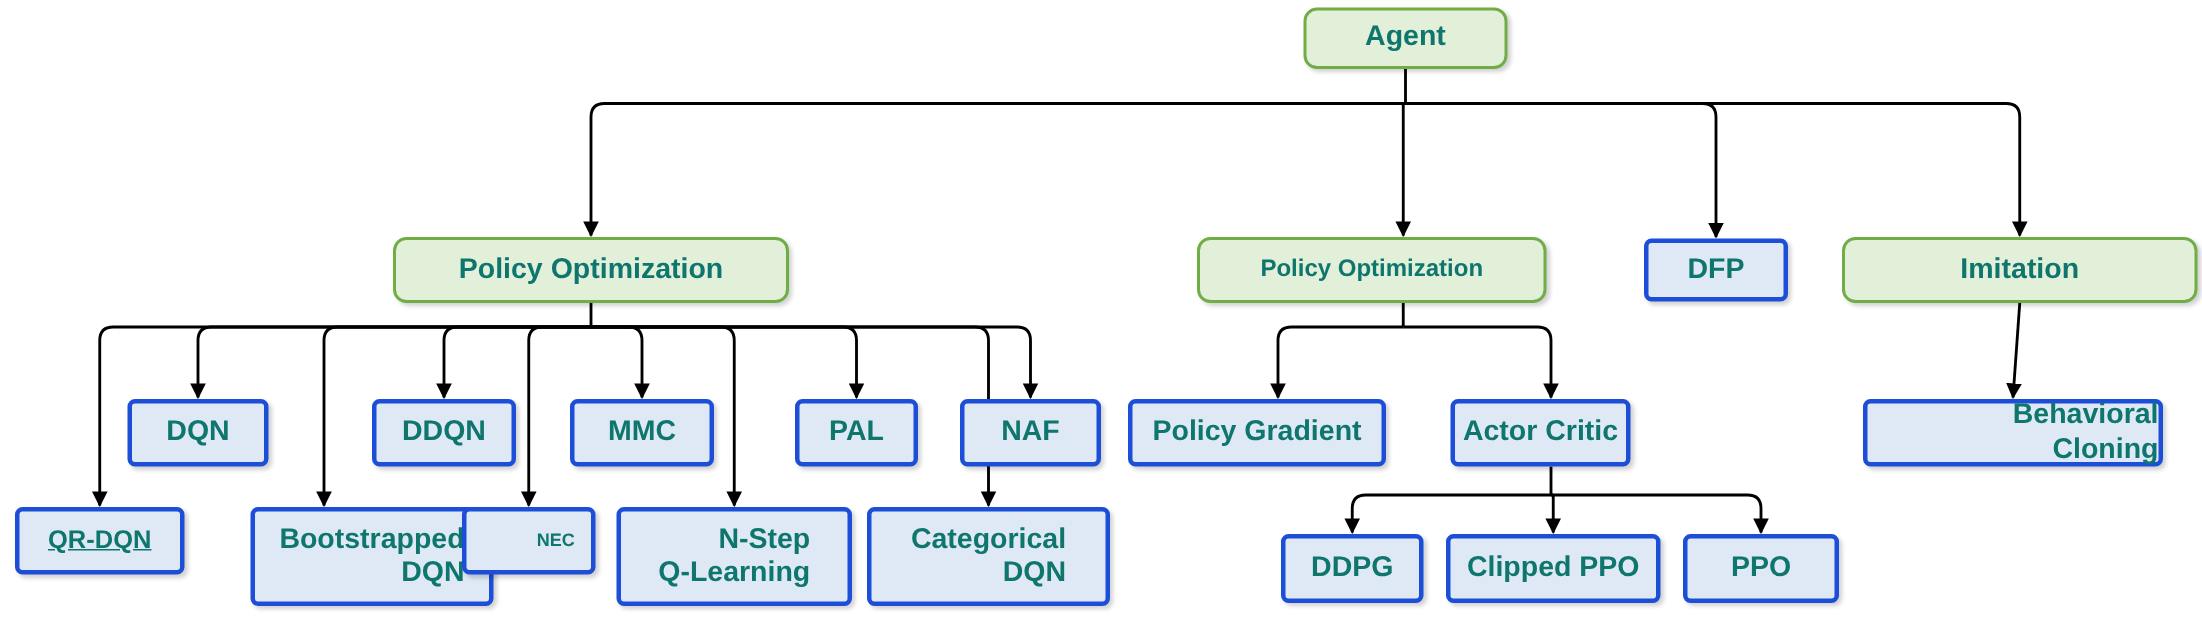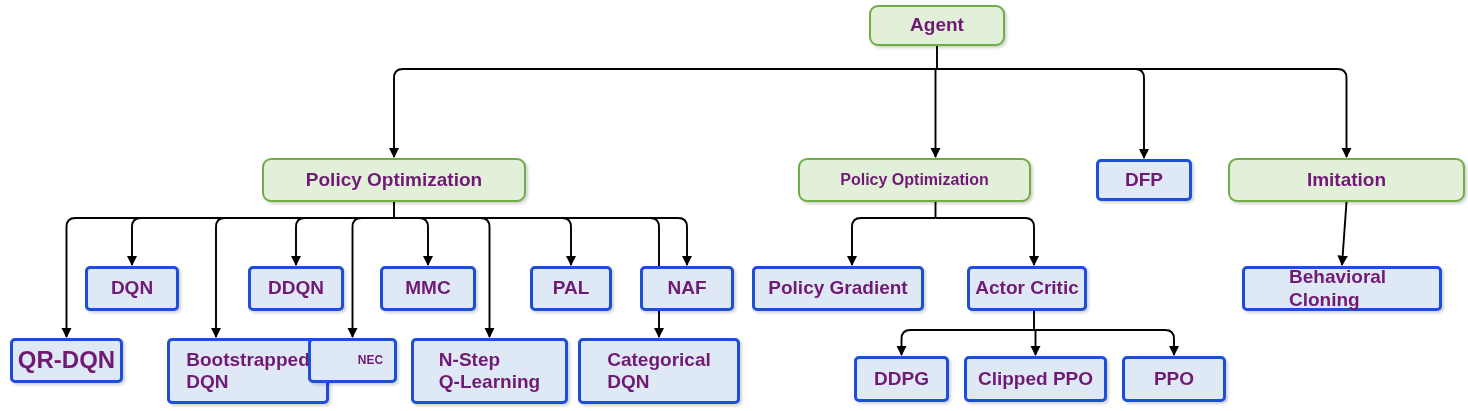--- a/index.html
+++ b/index.html
@@ -24,23 +24,23 @@
     width: 1468px;
     height: 411px;
     pointer-events: none;
   }
   .node {
     position: absolute;
     box-sizing: border-box;
     display: flex;
     align-items: center;
     justify-content: center;
-    text-align: left;
+    text-align: right;
     font-weight: bold;
-    color: #701a75;
+    color: #0f766e;
     line-height: 1.18;
     white-space: pre-line;
     z-index: 3;
     box-shadow: 2px 2px 3px rgba(0,0,0,0.18);
   }
   .node.green {
     background: #e2efd9;
     border: 2px solid #70ad47;
     border-radius: 9px;
   }
@@ -93,21 +93,21 @@
       <div class="node green" style="left: 869px; top: 5px; width: 136px; height: 41px; font-size: 19px;">Agent</div>
       <div class="node green" style="left: 262px; top: 158px; width: 264px; height: 44px; font-size: 19px;">Policy Optimization</div>
       <div class="node green" style="left: 798px; top: 158px; width: 233px; height: 44px; font-size: 16px;">Policy Optimization</div>
       <div class="node blue" style="left: 1096px; top: 159px; width: 96px; height: 42px; font-size: 19px;">DFP</div>
       <div class="node green" style="left: 1228px; top: 158px; width: 237px; height: 44px; font-size: 19px;">Imitation</div>
       <div class="node blue" style="left: 85px; top: 266px; width: 94px; height: 45px; font-size: 19px;">DQN</div>
       <div class="node blue" style="left: 248px; top: 266px; width: 96px; height: 45px; font-size: 19px;">DDQN</div>
       <div class="node blue" style="left: 380px; top: 266px; width: 96px; height: 45px; font-size: 19px;">MMC</div>
       <div class="node blue" style="left: 530px; top: 266px; width: 82px; height: 45px; font-size: 19px;">PAL</div>
       <div class="node blue" style="left: 640px; top: 266px; width: 94px; height: 45px; font-size: 19px;">NAF</div>
-      <div class="node blue" style="left: 10px; top: 338px; width: 113px; height: 45px; font-size: 24px;">QR-DQN</div>
+      <div class="node blue" style="left: 10px; top: 338px; width: 113px; height: 45px; font-size: 17px; text-decoration: underline;">QR-DQN</div>
       <div class="node blue" style="left: 135px; top: 338px; width: 162px; height: 66px; font-size: 19px; margin-left: 32px;">Bootstrapped
 DQN</div>
       <div class="node blue" style="left: 308px; top: 338px; width: 89px; height: 45px; font-size: 12px; padding-left: 36px;">NEC</div>
       <div class="node blue" style="left: 411px; top: 338px; width: 157px; height: 66px; font-size: 19px;">N-Step
 Q-Learning</div>
       <div class="node blue" style="left: 578px; top: 338px; width: 162px; height: 66px; font-size: 19px;">Categorical
 DQN</div>
       <div class="node blue" style="left: 752px; top: 266px; width: 172px; height: 45px; font-size: 19px;">Policy Gradient</div>
       <div class="node blue" style="left: 967px; top: 266px; width: 120px; height: 45px; font-size: 19px;">Actor Critic</div>
       <div class="node blue" style="left: 854px; top: 356px; width: 95px; height: 46px; font-size: 19px;">DDPG</div>

